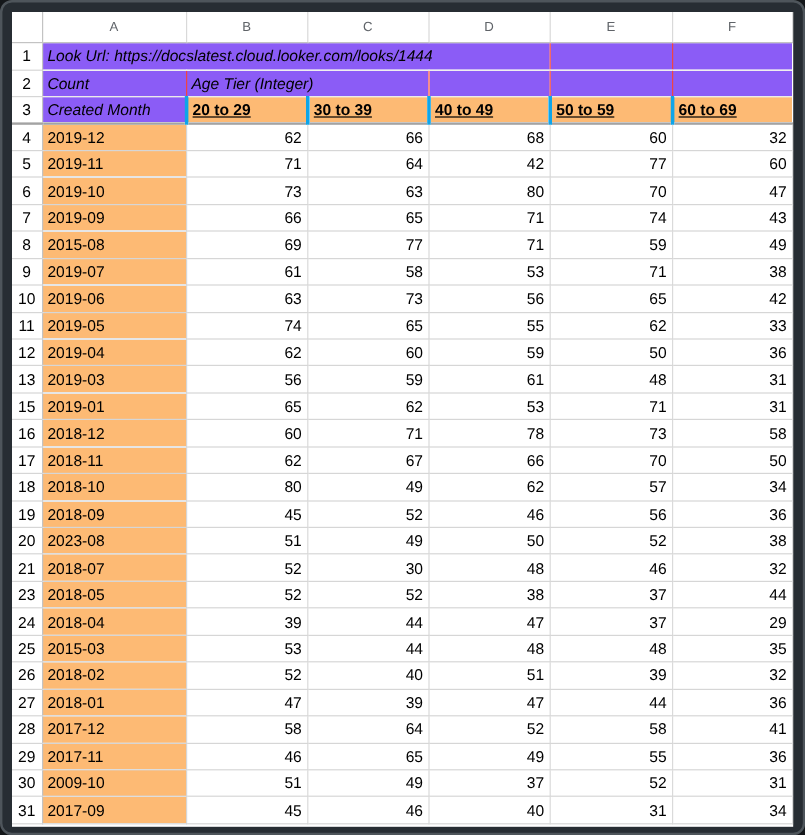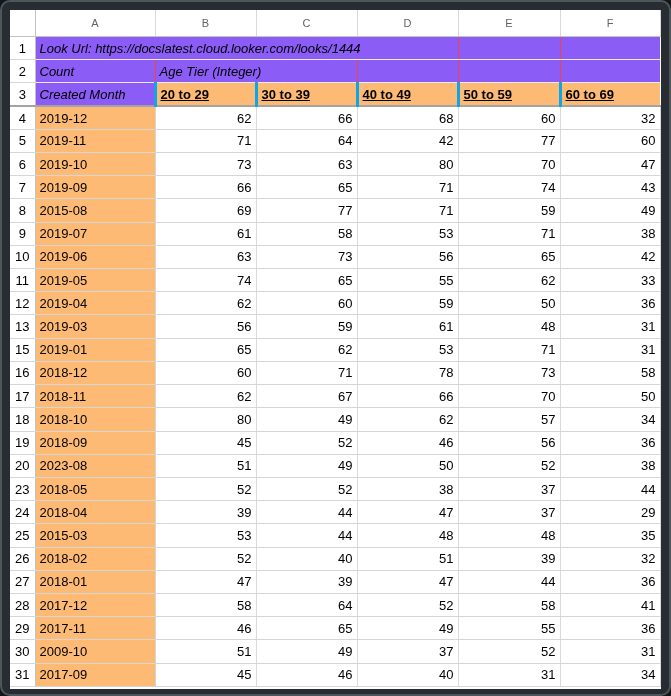--- a/index.html
+++ b/index.html
@@ -300,20 +300,29 @@
   <tr>
     <td class="rownum">20</td>
     <td class="mon">2023-08</td>
     <td class="val">51</td>
     <td class="val">49</td>
     <td class="val">50</td>
     <td class="val">52</td>
     <td class="val">38</td>
   </tr>
 
+  <tr>
+    <td class="rownum">21</td>
+    <td class="mon">2018-07</td>
+    <td class="val">52</td>
+    <td class="val">30</td>
+    <td class="val">48</td>
+    <td class="val">46</td>
+    <td class="val">32</td>
+  </tr>
 
 
   <tr>
     <td class="rownum">23</td>
     <td class="mon">2018-05</td>
     <td class="val">52</td>
     <td class="val">52</td>
     <td class="val">38</td>
     <td class="val">37</td>
     <td class="val">44</td>

